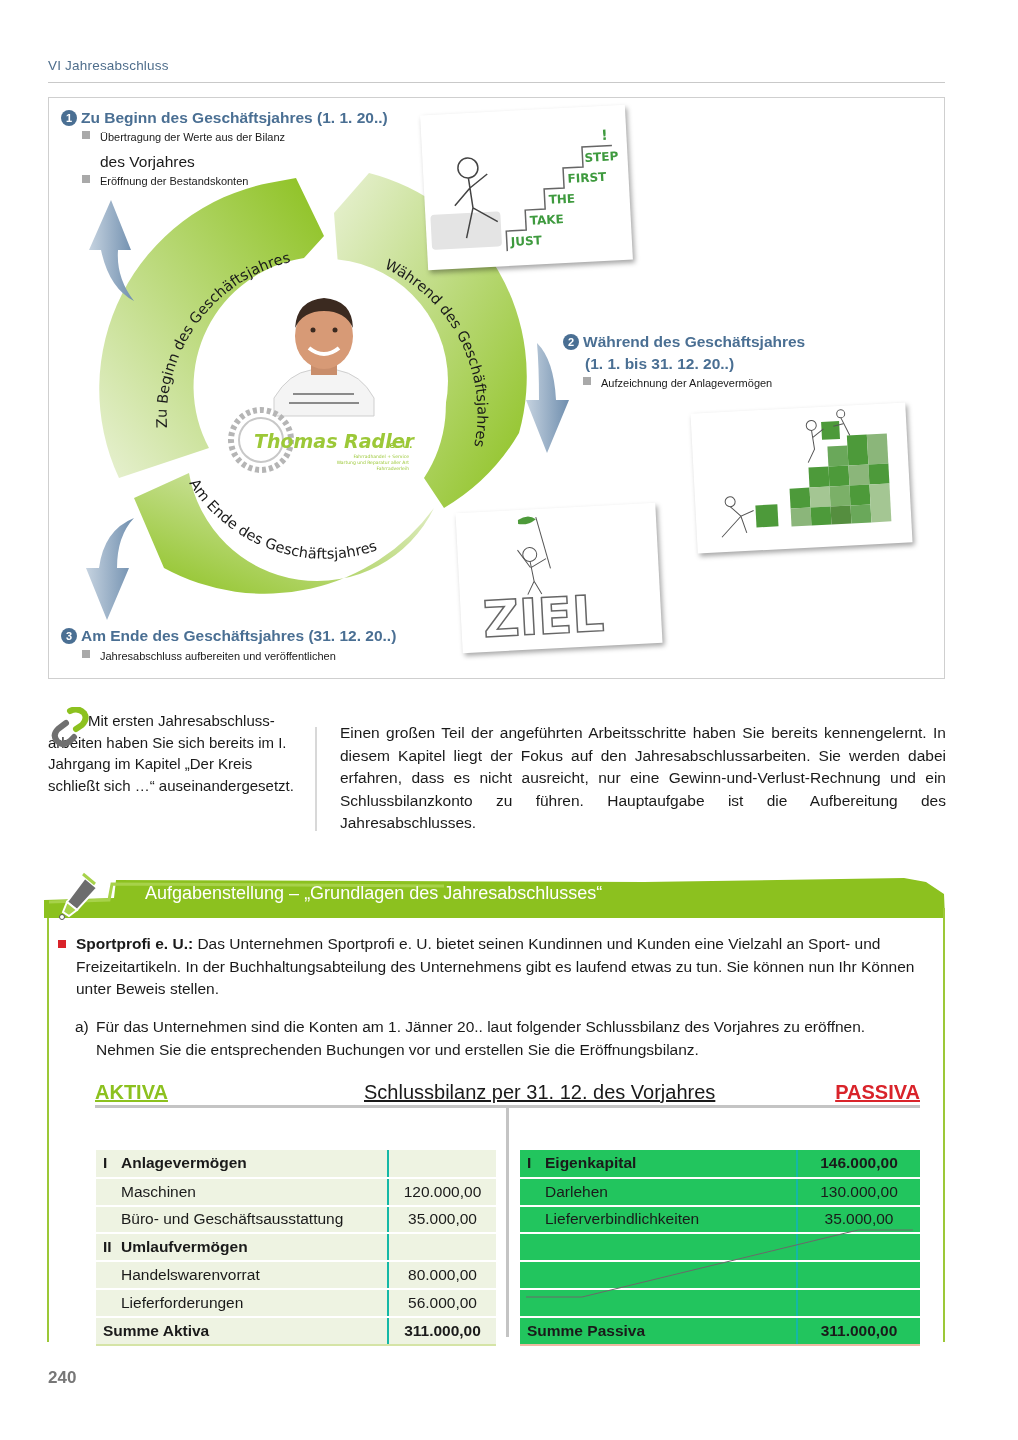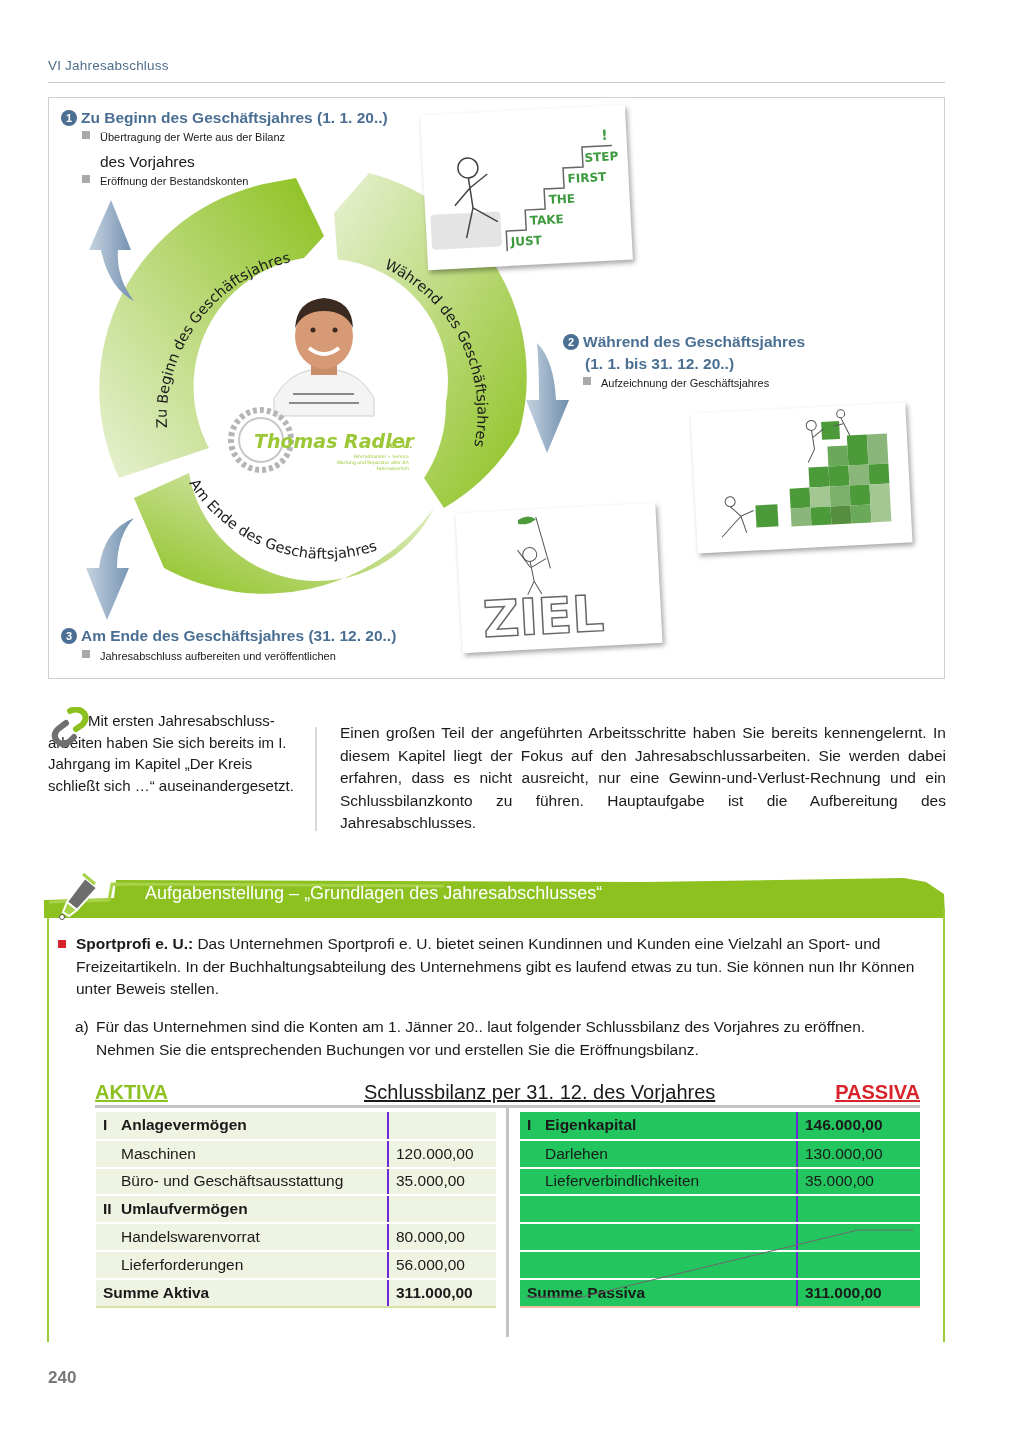--- a/index.html
+++ b/index.html
@@ -40,23 +40,23 @@
   .task-a .cont { padding-left: 21px; }
 
   .bilanz-head { position: absolute; top: 1081px; font-size: 20px; white-space: nowrap; text-decoration: underline; }
   .aktiva-label { left: 95px; color: #8cc11f; font-weight: bold; }
   .passiva-label { right: 98px; color: #d9232a; font-weight: bold; }
   .bilanz-title { left: 364px; color: #1a1a1a; }
 
   .bilanz-topline { position: absolute; left: 95px; top: 1105px; width: 825px; height: 3px; background: #c4c4c4; }
   .bilanz-mid { position: absolute; left: 506px; top: 1105px; width: 3px; height: 232px; background: #c4c4c4; }
 
-  table.bal { position: absolute; border-collapse: collapse; font-size: 15.5px; }
+  table.bal { position: absolute; border-collapse: collapse; font-size: 15.5px; margin-top: 38px; }
   table.bal td { height: 27.8px; padding: 0 7px; border-bottom: 2px solid #ffffff; white-space: nowrap; }
-  table.bal td.amt { text-align: left; border-left: 2px solid #6d28d9; }
+  table.bal td.amt { text-align: center; border-left: 2px solid #14b8a6; }
   table.bal td .roman { display: inline-block; width: 18px; font-weight: bold; }
   table.bal td .ind { display: inline-block; width: 18px; }
   table.bal tr.grp td { font-weight: bold; }
   table.bal tr.sum td { font-weight: bold; }
   .bal-a { left: 96px; top: 1112px; width: 400px; }
   .bal-a td { background: #eef3e2; }
   .bal-a tr.sum td { border-top: 1px solid #c9dc94; border-bottom: 2px solid #d5e4a6; }
   .bal-a td.amt { width: 108px; }
   .bal-p { left: 520px; top: 1112px; width: 400px; }
   .bal-p td { background: #22c55e; }
@@ -149,21 +149,21 @@
   <div class="bullet-cont" style="left:51px; top:55px;">des Vorjahres</div>
   <div class="bullet-line" style="left:33px; top:77px;">
     <span class="sq"></span><span>Eröffnung der Bestandskonten</span>
   </div>
 
   <div class="step-title" style="left:514px; top:235px;">
     <span class="num">2</span><span>Während des Geschäftsjahres</span>
   </div>
   <div class="step-title" style="left:536px; top:257px;">(1. 1. bis 31. 12. 20..)</div>
   <div class="bullet-line" style="left:534px; top:279px;">
-    <span class="sq"></span><span>Aufzeichnung der Geschäftsjahres</span>
+    <span class="sq"></span><span>Aufzeichnung der Anlagevermögen</span>
   </div>
 
   <div class="step-title" style="left:12px; top:529px;">
     <span class="num">3</span><span>Am Ende des Geschäftsjahres (31. 12. 20..)</span>
   </div>
   <div class="bullet-line" style="left:33px; top:552px;">
     <span class="sq"></span><span>Jahresabschluss aufbereiten und veröffentlichen</span>
   </div>
 
   <div class="photo-card" style="left:375px; top:12px; width:205px; height:155px; transform: rotate(-3deg);">

